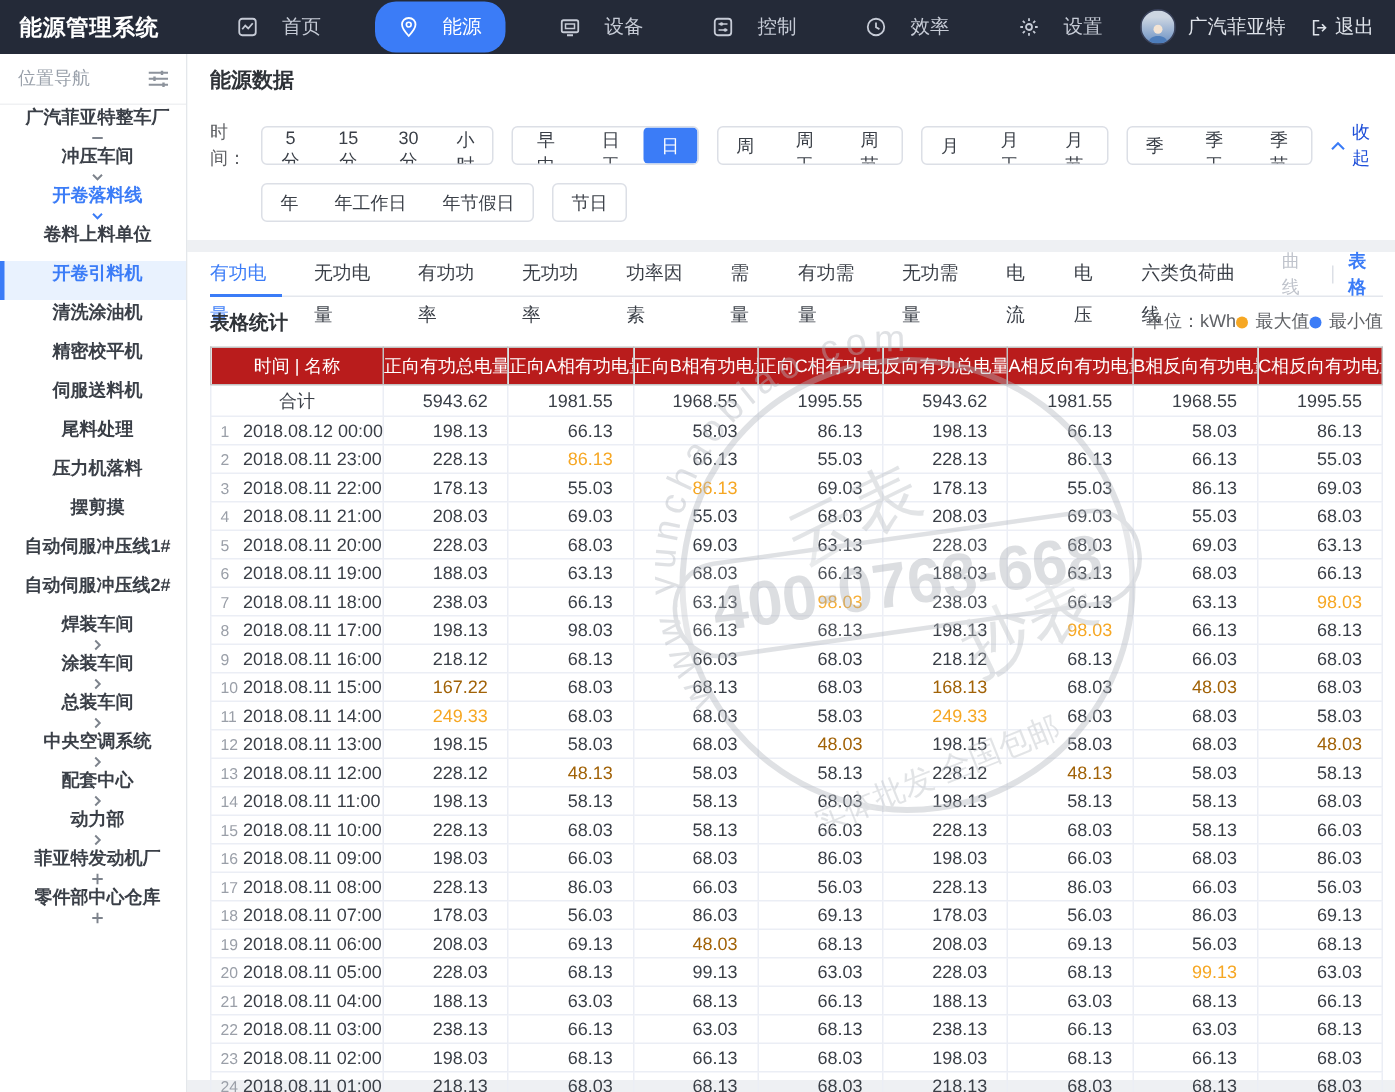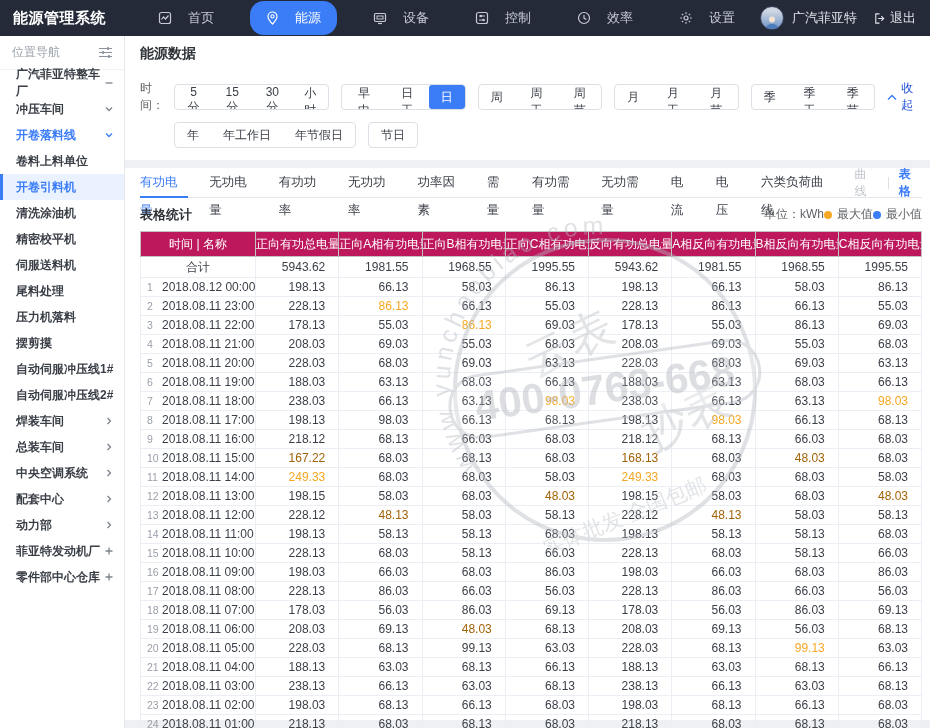--- a/index.html
+++ b/index.html
@@ -15,21 +15,21 @@
   .nicon { display:inline-flex; align-items:center; }
   .nicon svg { display:block; }
   .nav-right { margin-left:auto; display:flex; align-items:center; gap:8px; padding-right:14px; font-size:13px; color:#dfe3ea; }
   .avatar { width:24px; height:24px; border-radius:50%; background:linear-gradient(180deg,#cdd6e2 20%,#6d92c4); overflow:hidden; display:flex; align-items:flex-end; justify-content:center; border:1px solid #39415a; cursor:pointer; }
   .logout { display:flex; align-items:center; gap:4px; cursor:pointer; margin-left:8px; }
 
   
   .layout { display:flex; height:692px; }
   .sidebar { width:125px; background:#fff; border-right:1px solid #e4e7eb; flex:none; }
   .side-header { height:34px; display:flex; align-items:center; justify-content:space-between; padding:0 12px; color:#9aa1ab; font-size:12px; border-bottom:1px solid #f0f1f3; }
-  .side-item { height:26px; display:flex; align-items:center; justify-content:space-between; padding:0 10px 0 13px; font-size:12px; font-weight:600; color:#3a3f47; cursor:pointer; border-left:3px solid transparent; }
+  .side-item { height:26px; display:flex; align-items:center; justify-content:space-between; padding:0 10px 0 13px; font-size:12px; font-weight:600; color:#3a3f47; cursor:pointer; border-left:3px solid transparent;flex-direction:column; }
   .side-item .sfx { color:#7d838c; display:inline-flex; }
   .side-item.blue { color:#3b7cf7; }
   .side-item.blue .sfx { color:#3b7cf7; }
   .side-item.selected { background:#e9f2fe; border-left:3px solid #3b7cf7; color:#3b7cf7; }
 
   .main { flex:1; display:flex; flex-direction:column; min-width:0; padding-bottom:8px; }
 
   
   .filter-panel { background:#fff; padding:9px 16px 12px 15px; }
   .panel-title { font-size:14px; font-weight:700; color:#2f3338; margin-bottom:17px; }
@@ -56,21 +56,21 @@
 
   .stats-bar { display:flex; align-items:center; height:33px; flex:none; }
   .stats-title { font-weight:700; font-size:13px; color:#2f3338; }
   .legend { margin-left:auto; display:flex; align-items:center; gap:0; color:#606266; }
   .legend-item { display:flex; align-items:center; gap:5px; }
   .dot { width:8px; height:8px; border-radius:50%; display:inline-block; }
   .dot-max { background:#f6a723; }
   .dot-min { background:#3b7cf7; }
 
   table { width:100%; border-collapse:collapse; table-layout:fixed; }
-  thead th { background:#be185d; color:#fff; font-weight:400; height:25px; font-size:12px; border:1px solid #c2c2c2; text-align:center; overflow:hidden; white-space:nowrap; }
+  thead th { background:#b91c1c; color:#fff; font-weight:400; height:25px; font-size:12px; border:1px solid #c2c2c2; text-align:center; overflow:hidden; white-space:nowrap; }
   tbody td { border:1px solid #ebeef5; height:19px; padding:0 13px 0 0; text-align:right; color:#3a3f47; font-size:12px; white-space:nowrap; overflow:hidden; }
   tbody tr.total-row td { height:21px; }
   tbody td.tcell { text-align:left; padding:0 0 0 4px; }
   tbody tr.total-row td.tcell { text-align:center; padding:0; }
   .rowno { display:inline-block; width:17px; color:#9a9fa8; font-size:10.5px; text-align:left; padding-left:2px; }
   td.c-max { color:#f6a723; }
   td.c-min { color:#a16207;margin-top:21px; }
 
   .table-footer { display:flex; align-items:center; height:30px; flex:none; color:#606266; margin-top:1px; }
 
@@ -226,20 +226,28 @@
           <span>摆剪摸</span>
         </div>
         <div class="side-item">
           <span>自动伺服冲压线1#</span>
         </div>
         <div class="side-item">
           <span>自动伺服冲压线2#</span>
         </div>
         <div class="side-item">
           <span>焊装车间</span>
+          <span class="sfx">
+            <svg width="10" height="10" viewBox="0 0 10 10">
+              <path d="M3.5 2 L6.5 5 L3.5 8" fill="none" stroke="currentColor" stroke-width="1.3"></path>
+            </svg>
+          </span>
+        </div>
+        <div class="side-item">
+          <span>涂装车间</span>
           <span class="sfx">
             <svg width="10" height="10" viewBox="0 0 10 10">
               <path d="M3.5 2 L6.5 5 L3.5 8" fill="none" stroke="currentColor" stroke-width="1.3"></path>
             </svg>
           </span>
         </div>
         <div class="side-item">
           <span>总装车间</span>
           <span class="sfx">
             <svg width="10" height="10" viewBox="0 0 10 10">

